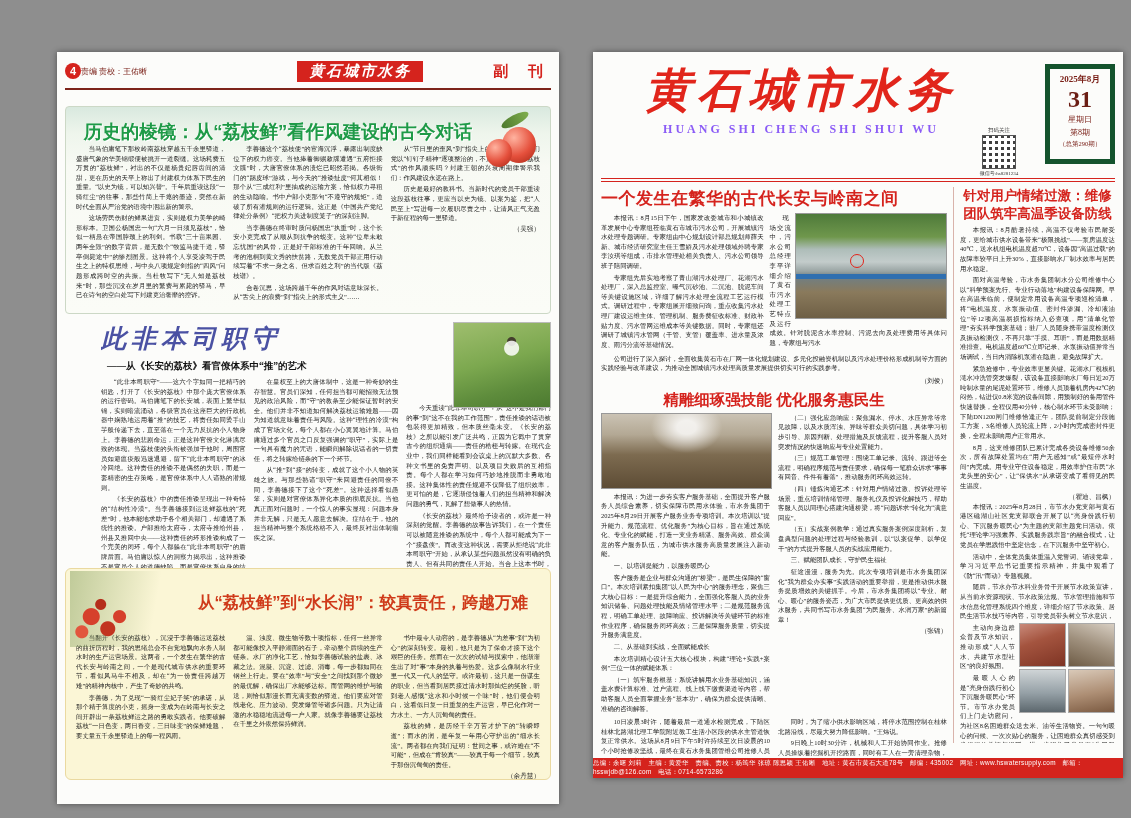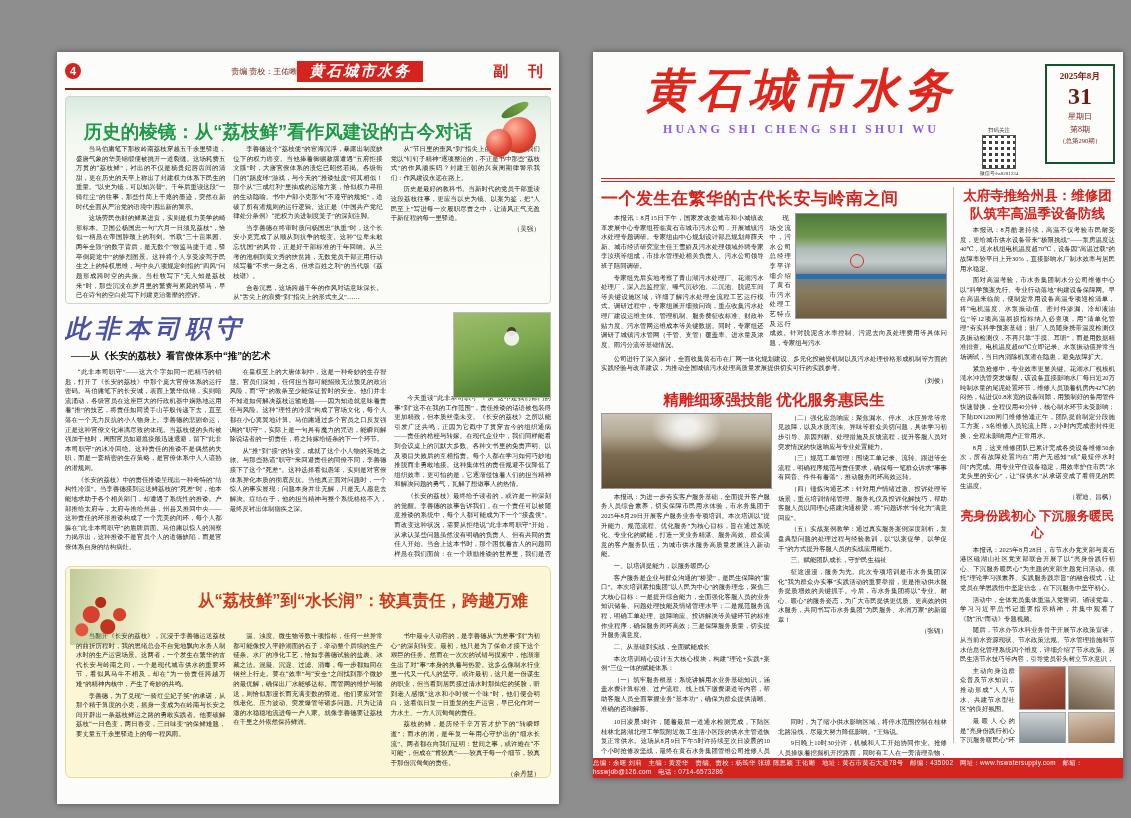--- a/index.html
+++ b/index.html
@@ -5,59 +5,59 @@
   html,body{margin:0;padding:0;}
   body{background:#8e8e8e;font-family:"Liberation Serif","DejaVu Serif",serif;}
   .canvas{position:relative;width:1131px;height:818px;background:#8e8e8e;overflow:hidden;}
   .page{position:absolute;background:#fcfcfa;box-shadow:0 0 6px rgba(0,0,0,.45);overflow:hidden;}
   #page-left{left:57px;top:52px;width:502px;height:752px;padding:6px 8px;box-sizing:border-box;}
   #page-right{left:593px;top:52px;width:530px;height:726px;padding:6px 8px 0 8px;box-sizing:border-box;}
 
   
   .lp-header{display:flex;align-items:center;justify-content:space-between;border-bottom:2px solid #7d241a;padding-bottom:4px;height:26px;}
   .pagenum{width:16px;height:16px;border-radius:50%;background:#d5231d;color:#fff;font-weight:bold;font-size:11px;line-height:16px;text-align:center;font-family:"Liberation Sans",sans-serif;}
-  .editorline{font-size:8px;color:#7a2018;margin-left:16px;flex:1;text-align:right;}
+  .editorline{font-size:8px;color:#7a2018;margin-left:0;flex:1;}
   .lp-mast{background:#d5231d;color:#fff;font-weight:bold;font-style:italic;font-size:15px;padding:1px 12px;letter-spacing:2px;font-family:"Liberation Serif",serif;}
   .lp-section{color:#d5231d;font-weight:bold;font-size:15px;letter-spacing:8px;margin-left:70px;}
 
   
   .cols{display:flex;gap:8px;}
   .col{flex:1;min-width:0;}
   .para{margin:0 0 2px 0;font-size:6.4px;line-height:1.5;text-align:justify;text-indent:2em;color:#1c1c1c;}
   .byline{font-size:6.6px;text-align:right;color:#1c1c1c;margin-top:2px;}
 
   
-  .art1{position:relative;margin-top:6px;height:208px;border:1px solid #ccd8c6;border-radius:4px;
+  .art1{position:relative;margin-top:16px;height:208px;border:1px solid #ccd8c6;border-radius:4px;
         background:linear-gradient(180deg,#d9e9df 0,#eef5ec 26px,#f8faf4 60px,#fbfcf7 100%);
-        padding:22px 10px;box-sizing:border-box;overflow:hidden;}
+        padding:12px 10px;box-sizing:border-box;overflow:hidden;}
   .art1 .title{color:#1e9a47;font-weight:bold;font-size:18.5px;text-align:center;font-family:"Liberation Sans",sans-serif;
         text-shadow:1px 1px 0 #fff;margin-right:60px;}
   .art1 .subtitle{color:#d5231d;font-weight:bold;font-size:10.5px;text-align:center;margin:2px 40px 6px 120px;}
   .lychee1{position:absolute;right:6px;top:2px;width:58px;height:62px;}
   .lychee1 .berry{position:absolute;width:34px;height:36px;border-radius:50%;
         background:radial-gradient(circle at 35% 30%,#ffb3a0,#e5503c 55%,#a52413);}
   .lychee1 .b1{left:16px;top:18px;}
   .lychee1 .b2{left:0px;top:30px;width:26px;height:28px;}
   .lychee1 .leaf{position:absolute;width:30px;height:10px;border-radius:50%;background:linear-gradient(90deg,#4d7a2e,#7fae4d);transform:rotate(-28deg);left:14px;top:6px;}
 
   
-  .art2{position:relative;margin-top:8px;height:246px;overflow:hidden;}
+  .art2{position:relative;margin-top:8px;height:246px;overflow:hidden;margin-left:36px;}
   .art2 .title-row{margin-right:104px;}
   .art2 .title{display:inline-block;color:#4a51a3;font-weight:bold;font-size:25px;letter-spacing:5px;font-family:"Liberation Serif",serif;font-style:italic;}
   .art2 .subtitle{display:inline-block;color:#111;font-weight:bold;font-size:9.5px;margin-left:6px;}
   .horse-photo{position:absolute;right:0;top:0;width:96px;height:84px;border:1px solid #bbb;
         background:
           radial-gradient(circle at 60% 30%,rgba(255,255,255,.85) 0 7px,rgba(255,255,255,0) 8px),
           radial-gradient(circle at 60% 22%,rgba(60,50,40,.9) 0 4px,rgba(60,50,40,0) 5px),
           linear-gradient(165deg,#9fbe6e 0%,#7ca84f 45%,#5e8c3c 75%,#4c7a30 100%);}
   .art2 .cols{margin-top:4px;}
   .art2 .c3{padding-top:26px;}
 
   
-  .art3{position:relative;margin-top:8px;height:212px;background:#fbf6d6;border-radius:6px;border:1px solid #ead9a0;
+  .art3{position:relative;height:212px;background:#fbf6d6;border-radius:6px;border:1px solid #ead9a0;
         padding:8px 10px;box-sizing:border-box;overflow:hidden;}
   .branch{position:absolute;left:4px;top:2px;width:118px;height:76px;
         background:
           radial-gradient(circle at 18% 60%,#d6402c 0 8px,rgba(0,0,0,0) 9px),
           radial-gradient(circle at 32% 76%,#c23420 0 7px,rgba(0,0,0,0) 8px),
           radial-gradient(circle at 10% 80%,#e2563e 0 6px,rgba(0,0,0,0) 7px),
           radial-gradient(circle at 42% 60%,#d6402c 0 6px,rgba(0,0,0,0) 7px),
           radial-gradient(circle at 26% 44%,#b52d1a 0 5px,rgba(0,0,0,0) 6px),
           linear-gradient(100deg,rgba(120,150,80,.45) 0%,rgba(120,150,80,.1) 55%,rgba(0,0,0,0) 70%);}
   .art3 .title{color:#cf3a1a;font-weight:bold;font-size:16.5px;text-align:center;font-family:"Liberation Sans",sans-serif;
@@ -71,21 +71,21 @@
   .rp-pinyin{font-family:"Liberation Serif",serif;font-weight:bold;font-size:12px;letter-spacing:3px;text-align:center;width:400px;color:#8b5cf6;}
   .rp-org{font-weight:bold;font-size:9.5px;text-align:center;width:430px;margin-top:4px;color:#111;font-family:"Liberation Sans",sans-serif;}
   .qr-block{position:absolute;right:88px;bottom:2px;width:56px;text-align:center;}
   .qr-top{font-size:5.5px;color:#333;}
   .qr{width:32px;height:32px;margin:1px auto;border:1px solid #555;
       background:
         repeating-linear-gradient(0deg,#222 0 3px,#fff 3px 6px),
         repeating-linear-gradient(90deg,#222 0 3px,#fff 3px 6px);
       background-blend-mode:screen;}
   .qr-bot{font-size:5px;color:#333;}
-  .datebox{position:absolute;right:0;top:4px;width:70px;height:100px;border:2px solid #14532d;padding:4px 2px;box-sizing:border-box;text-align:center;color:#7a2018;}
+  .datebox{position:absolute;right:0;top:4px;width:70px;height:100px;border:5px solid #14532d;padding:4px 2px;box-sizing:border-box;text-align:center;color:#7a2018;}
   .datebox .m{font-size:9px;font-weight:bold;}
   .datebox .d{font-size:24px;font-weight:bold;line-height:1.1;color:#6b1d14;}
   .datebox .w,.datebox .i{font-size:8px;margin-top:2px;}
   .datebox .t{font-size:6.5px;margin-top:2px;}
 
   
   .rp-main{display:flex;margin-top:5px;height:556px;}
   .rp-left{width:352px;padding-right:6px;box-sizing:border-box;}
   .rp-right{width:162px;border-left:1px solid #d9b3ab;padding-left:6px;box-sizing:border-box;overflow:hidden;}
   .headlineA{color:#d5231d;font-weight:bold;font-size:17px;font-family:"Liberation Sans",sans-serif;letter-spacing:0.5px;}
@@ -288,30 +288,29 @@
                   <p class="para">同时，为了缩小供水影响区域，将停水范围控制在桂林北路沿线，尽最大努力降低影响。”王炜说。</p>
                   <p class="para">9日晚上10时30分许，机械和人工开始协同作业。抢修人员操纵着挖掘机开挖路面，同时有工人在一旁清理杂物，配合十分紧密。经过多小时的奋战，漏水部位的路面被成功挖开，一个长4米、宽3米、深3米多的作业坑呈现在眼前，管道漏水点——两根管道的连接处完全暴露出来。“这种情况可以用哈夫节堵漏，能快速恢复正常供水。”王炜说。</p>
                 </div>
 
             </div>
           </div>
         </div>
       </div>
 
       <div class="rp-right">
-        <div class="side-head">太府寺推给州县：维修团队筑牢高温季设备防线</div>
+        <div class="side-head">针对用户情绪过激：维修团队筑牢高温季设备防线</div>
         <div>
             <p class="para">本报讯：8月酷暑持续，高温不仅考验市民耐受度，更给城市供水设备带来“极限挑战”——泵房温度达40℃，送水机组电机温度超70℃，设备因“高温过载”的故障率较平日上升30%，直接影响水厂制水效率与居民用水稳定。</p>
             <p class="para">面对高温考验，市水务集团制水分公司维修中心以“科学预案先行、专业行动落地”构建设备保障网。早在高温来临前，便制定常用设备高温专项巡检清单，将“电机温度、水泵振动值、密封件渗漏、冷却液油位”等12项高温易损指标纳入必查项，用“清单化管理”夯实科学预案基础；驻厂人员随身携带温度检测仪及振动检测仪，不再只靠“手摸、耳听”，而是用数据精准排查。电机温度超60℃立即记录、水泵振动值异常当场调试，当日内消除机泵潜在隐患，避免故障扩大。</p>
             <p class="para">紧急抢修中，专业效率更显关键。花湖水厂梘板机滗水冲洗管突发爆裂，该设备直接影响水厂每日近20万吨制水量的尾泥处置环节，维修人员顶着机房内42℃的闷热，钻进仅0.8米宽的设备间隙，用预制好的备用管件快速替换，全程仅用40分钟，核心制水环节未受影响；下陆DN1200闸门维修恰逢正午，团队提前制定分段施工方案，3名维修人员轮流上阵，2小时内完成密封件更换，全程未影响用户正常用水。</p>
             <p class="para">8月，这支维修团队已累计完成各类设备维修56余次，所有故障处置均在“用户无感知”或“最短停水时间”内完成。用专业守住设备稳定，用效率护住市民“水龙头里的安心”，让“保供水”从承诺变成了看得见的民生温度。</p>
           </div>
         <div class="byline">（瞿迪、昌枫）</div>
 
-        <div class="side-head2">亮身份践初心 下沉服务暖民心</div>
         <div>
             <p class="para">本报讯：2025年8月28日，市节水办党支部与黄石港区磁湖山社区党支部联合开展了以“亮身份践行初心、下沉服务暖民心”为主题的支部主题党日活动。依托“理论学习强素养、实践服务践宗旨”的融合模式，让党员在学思践悟中坚定信念，在下沉服务中坚守初心。</p>
             <p class="para">活动中，全体党员集体重温入党誓词、诵读党章，学习习近平总书记重要指示精神，并集中观看了《防“汛”而动》专题视频。</p>
             <p class="para">随后，节水办节水科业务骨干开展节水政策宣讲，从当前水资源现状、节水政策法规、节水管理措施和节水信息化管理系统四个维度，详细介绍了节水政策、居民生活节水技巧等内容，引导党员带头树立节水意识，</p>
           </div>
         <div>
           <div class="collage">
             <div class="ph1"></div>
             <div class="ph2"></div>
             <div class="ph3"></div>

